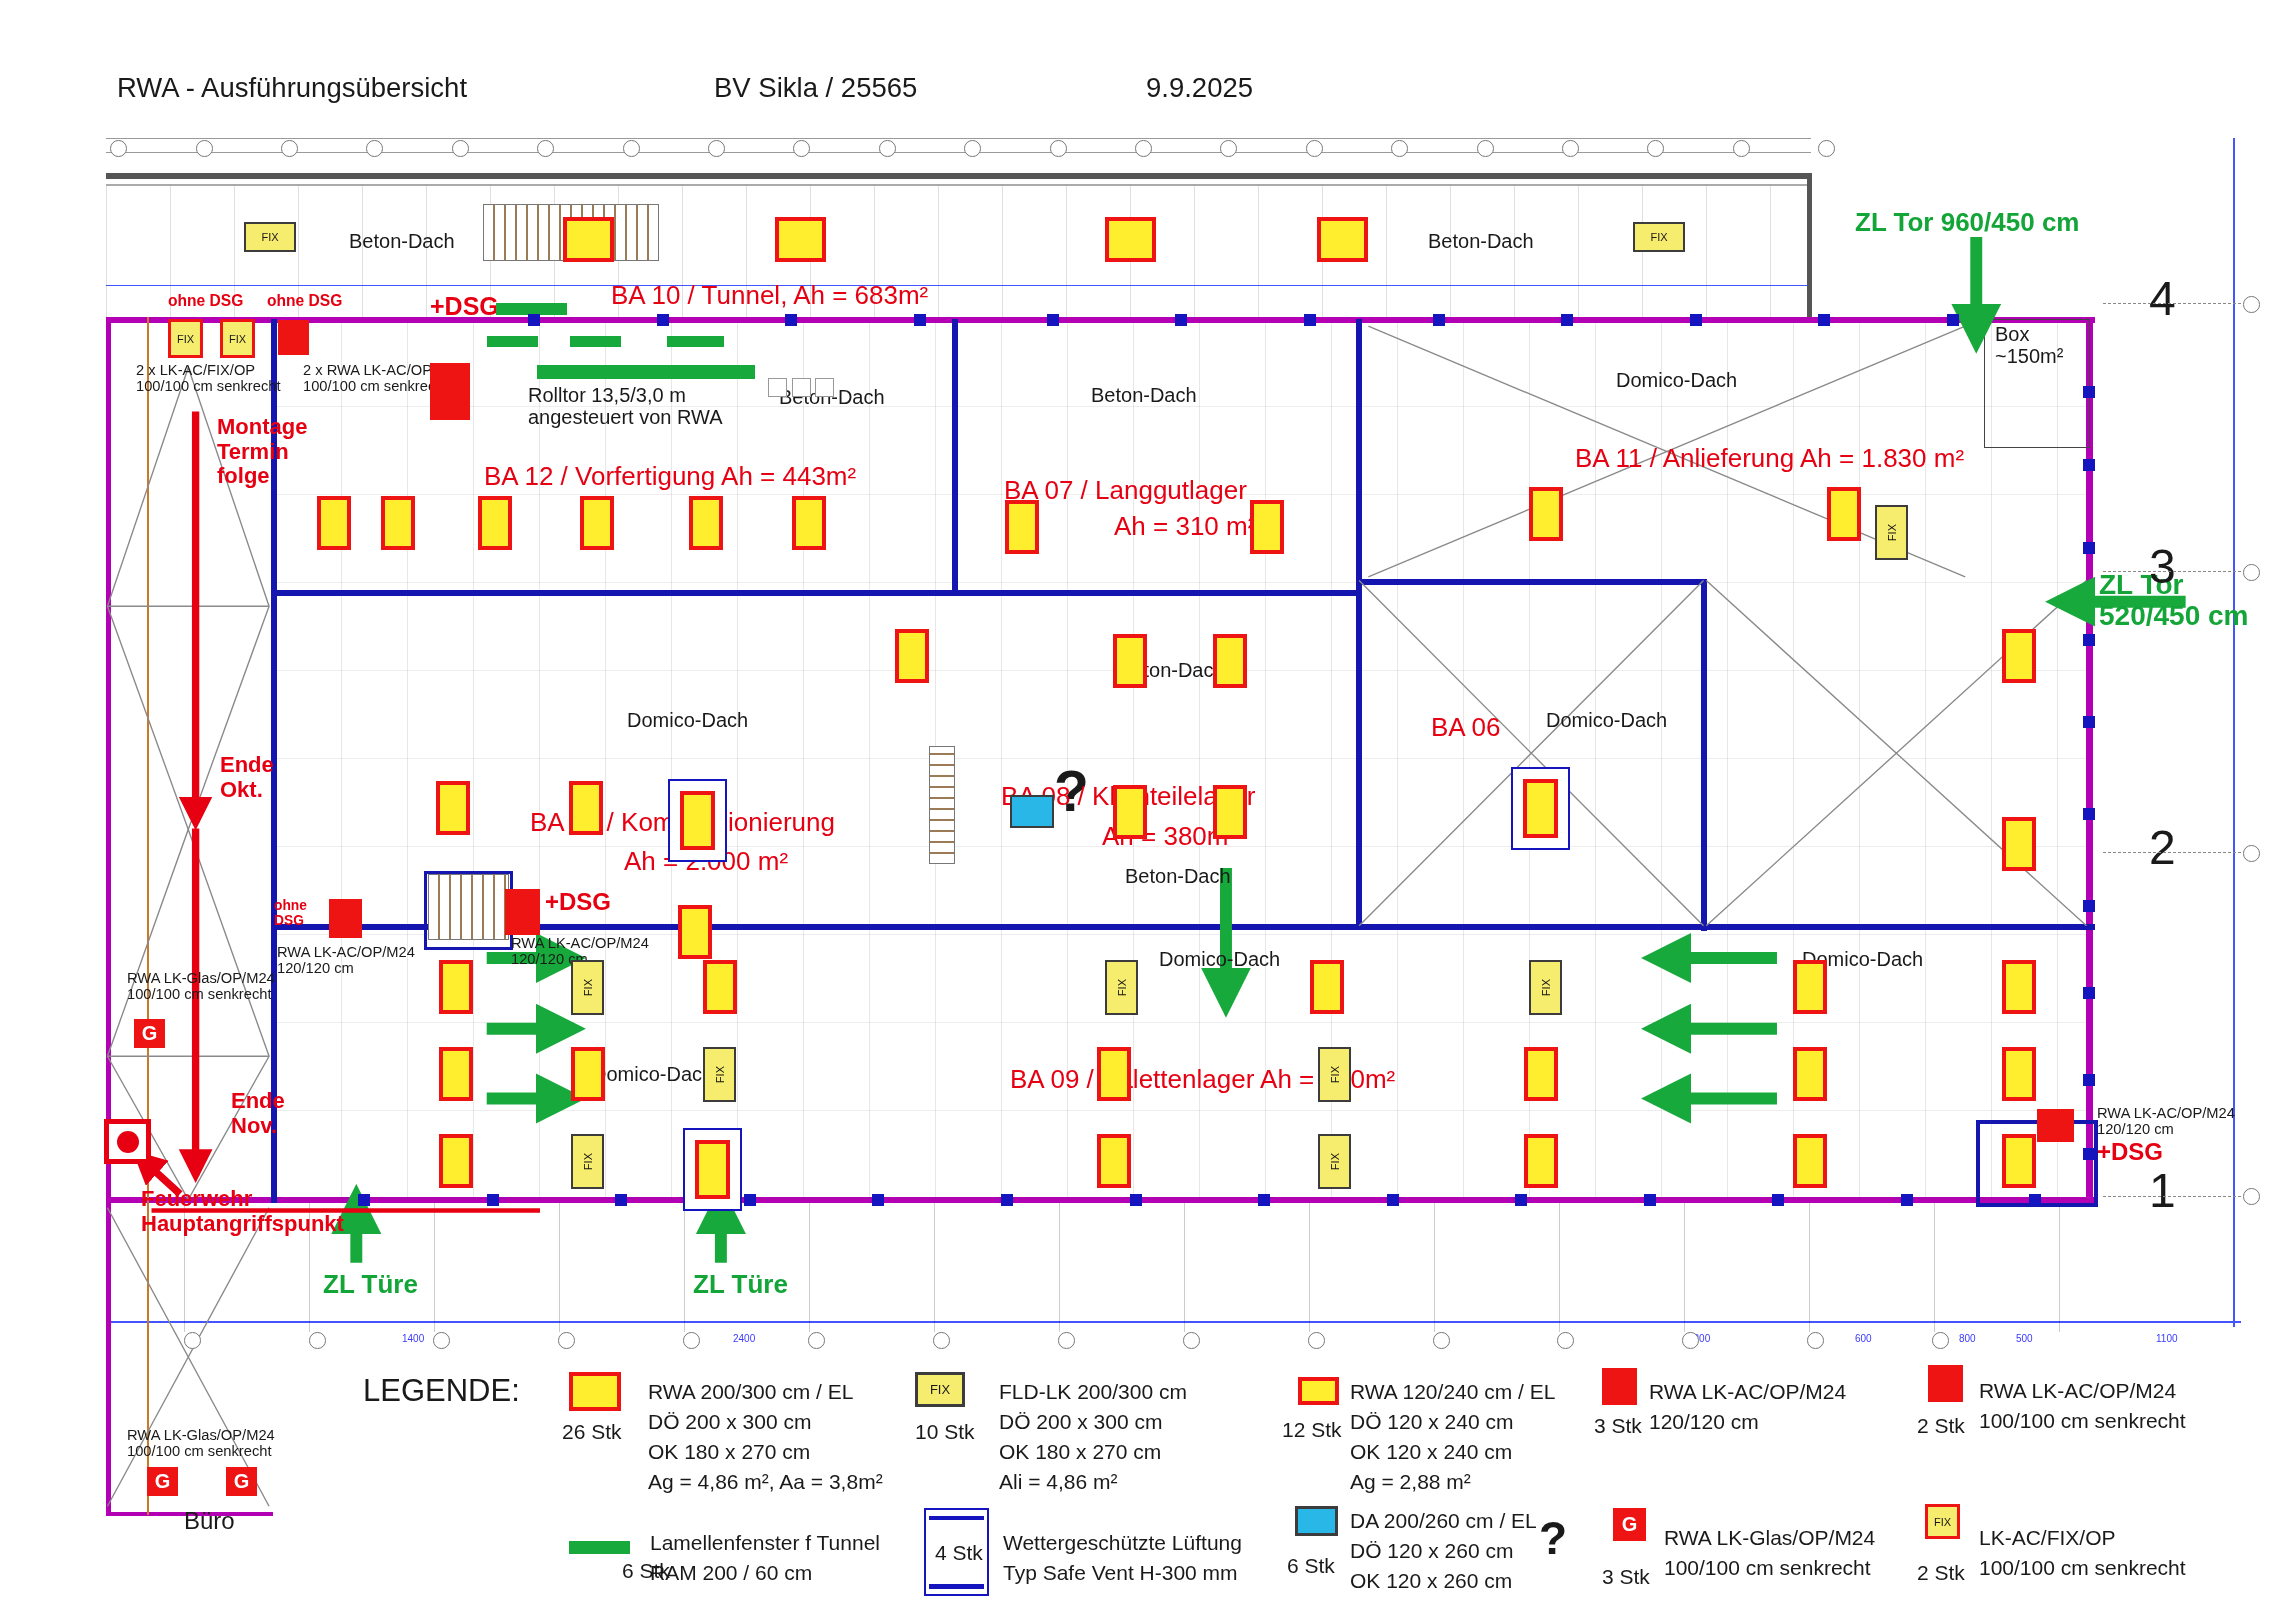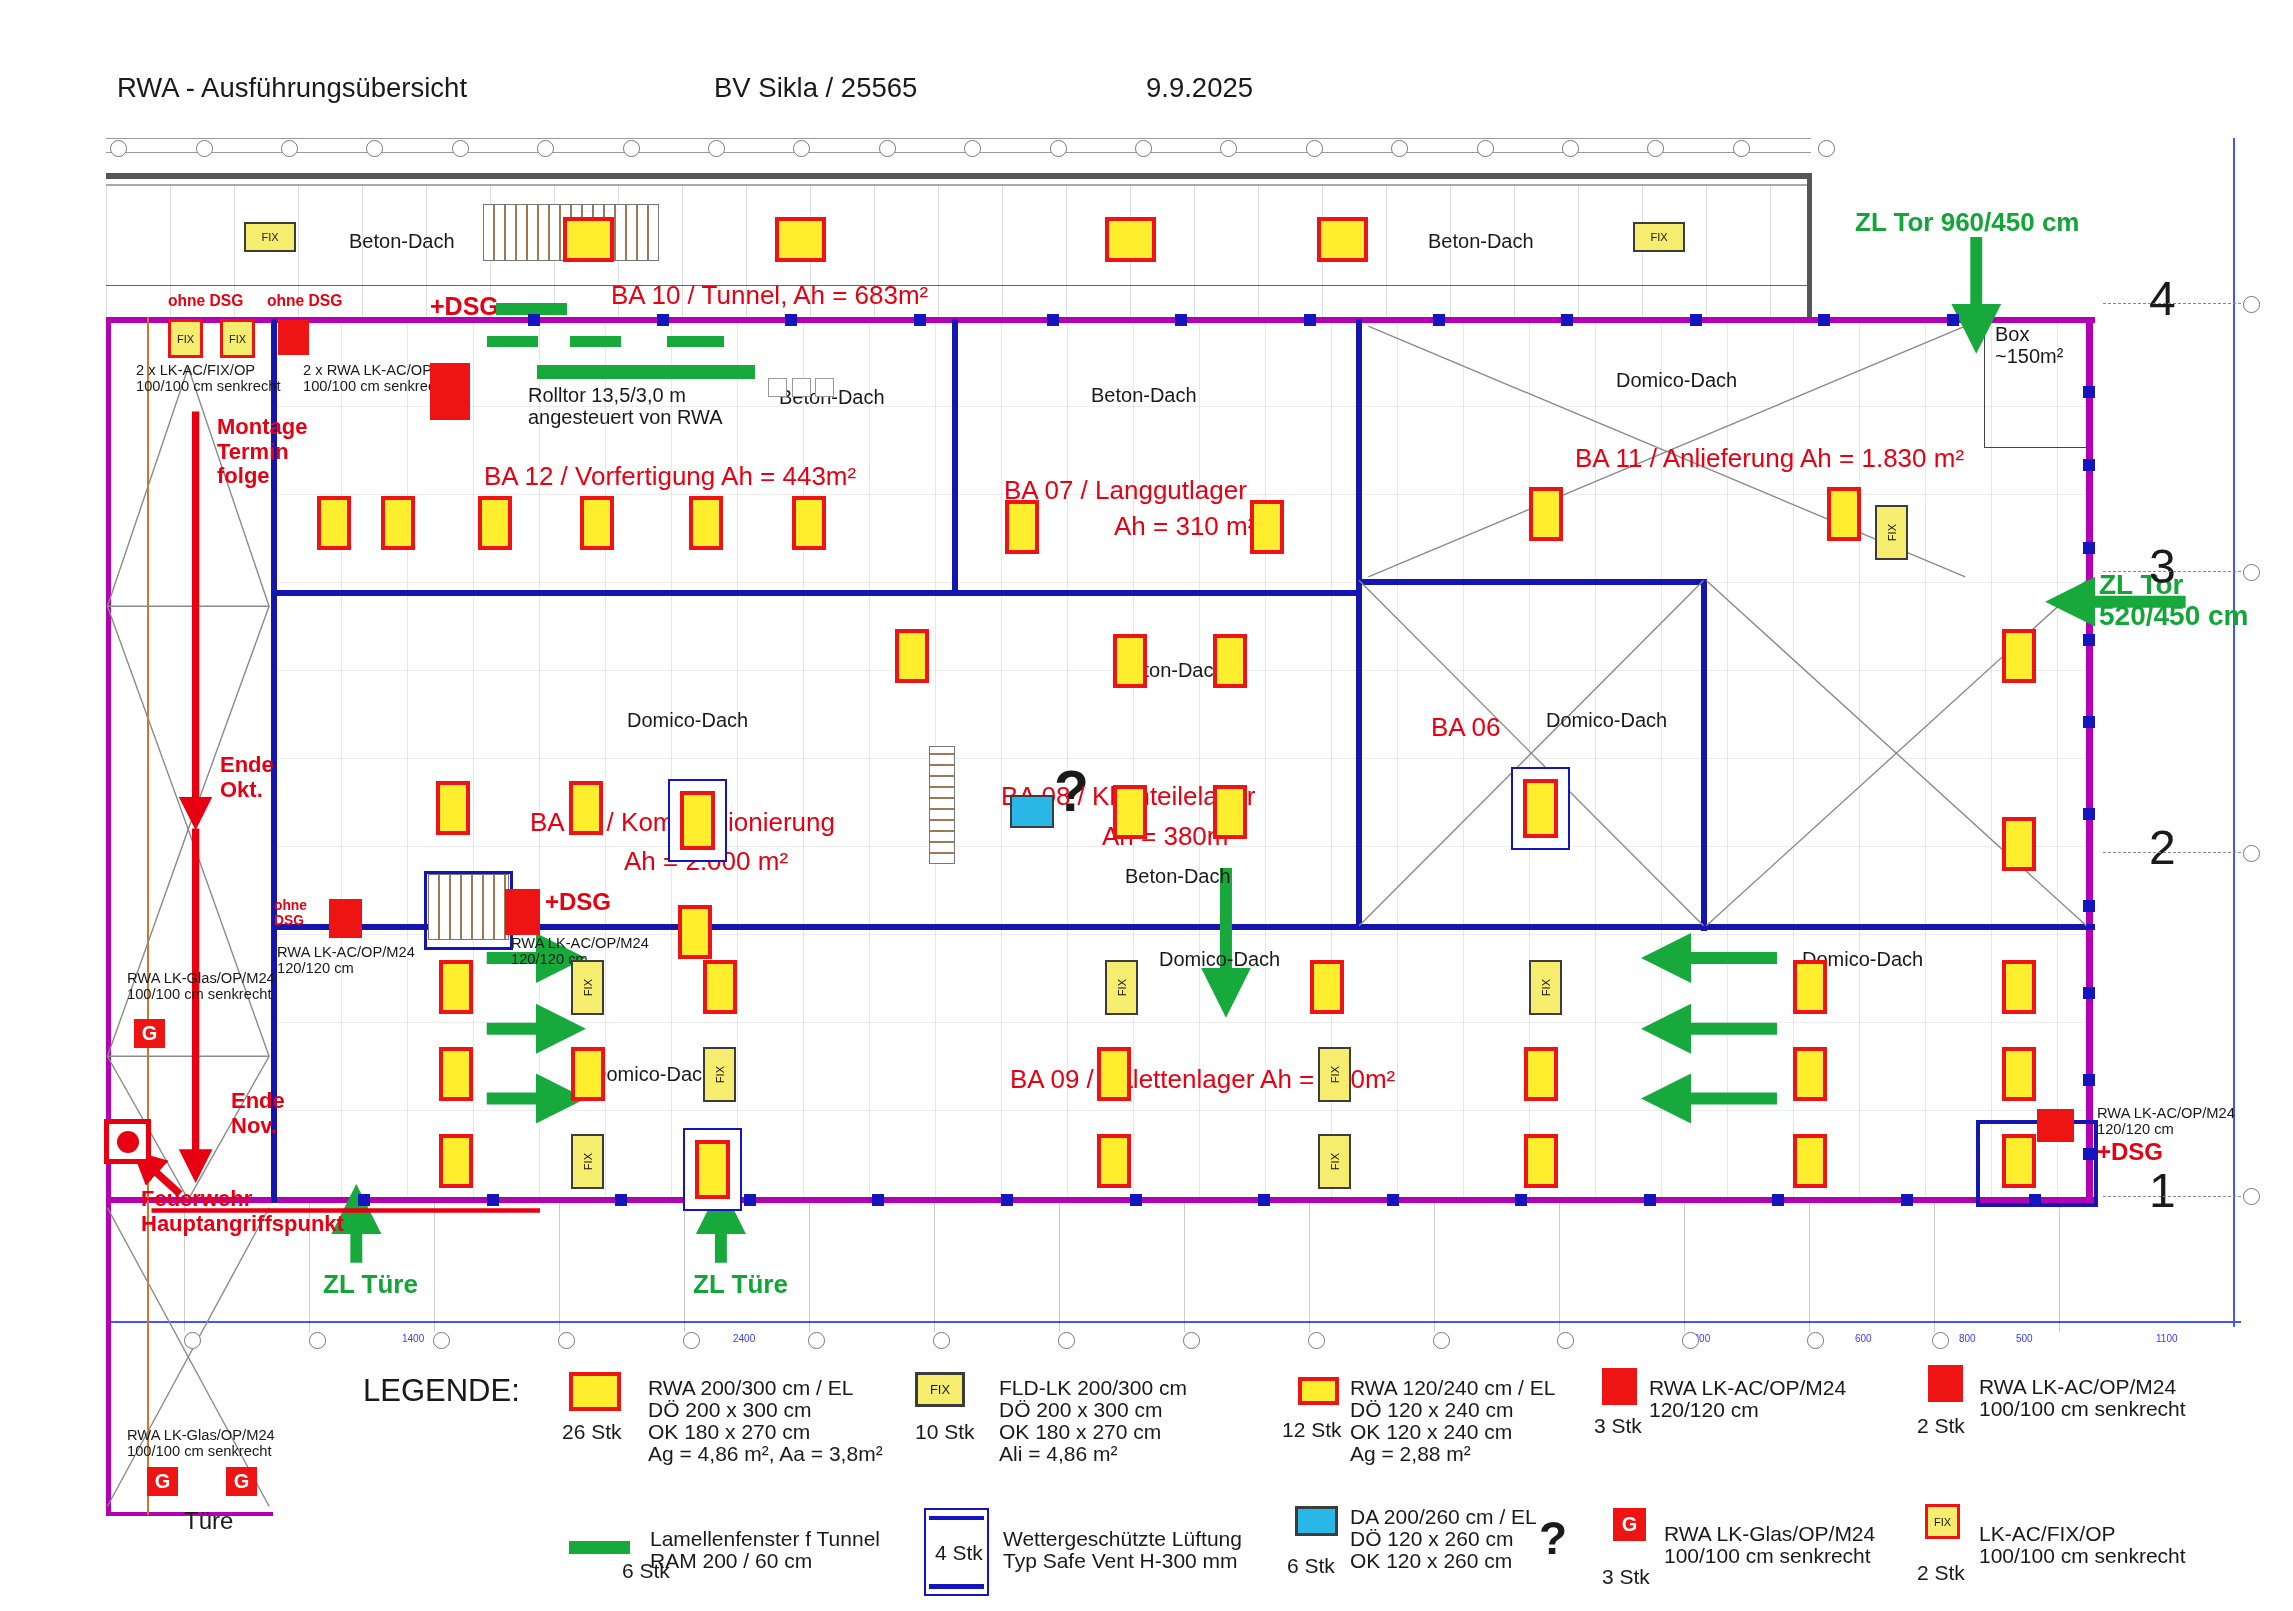--- a/index.html
+++ b/index.html
@@ -30,21 +30,21 @@
   .small-sq{position:absolute;width:16.5px;height:16.5px;border:0.9px solid #999;background:#fff;}
   .green-bar{position:absolute;background:#17a93c;}
   .stair{position:absolute;border:0.9px solid #777;
          background:repeating-linear-gradient(90deg,#fff 0 9.2px,#9a7b55 9.2px 11px);}
   .stair.vert{background:repeating-linear-gradient(0deg,#fff 0 9.2px,#9a7b55 9.2px 11px);}
   .bubble{position:absolute;width:14.7px;height:14.7px;border:1.4px solid #777;border-radius:50%;
           background:#fff;}
   .wallsq{position:absolute;width:12px;height:12px;background:#1515c0;}
   .vgrid{position:absolute;pointer-events:none;}
   .legend-count{position:absolute;font-size:21px;color:#1a1a1a;}
-  .legend-lines{position:absolute;font-size:21px;line-height:22px;color:#1a1a1a;white-space:pre;}
+  .legend-lines{position:absolute;font-size:21px;line-height:30px;color:#1a1a1a;white-space:pre;}
   .vent-icon{position:absolute;border:2.8px solid #1515c0;background:#fff;}
   .vent-icon .bar{position:absolute;left:2.8px;right:2.8px;height:4.6px;background:#1515c0;}
   svg.overlay{position:absolute;left:0;top:0;}
 </style>
 </head>
 <body>
 
 <div class="lbl" style="left:117px;top:73px;font-size:27.5px;">RWA - Ausführungsübersicht</div>
 <div class="lbl" style="left:714px;top:73px;font-size:27.5px;">BV Sikla / 25565</div>
 <div class="lbl" style="left:1146px;top:73px;font-size:27.5px;">9.9.2025</div>
@@ -143,21 +143,21 @@
     <div class="lbl" style="left: 1616px; top: 369px; font-size: 20px; color: rgb(26, 26, 26);">Domico-Dach</div>
     <div class="lbl" style="left: 1995px; top: 323px; font-size: 20px; color: rgb(26, 26, 26);">Box
 ~150m²</div>
     <div class="lbl" style="left: 1119px; top: 659px; font-size: 20px; color: rgb(26, 26, 26);">Beton-Dach</div>
     <div class="lbl" style="left: 627px; top: 709px; font-size: 20px; color: rgb(26, 26, 26);">Domico-Dach</div>
     <div class="lbl" style="left: 1546px; top: 709px; font-size: 20px; color: rgb(26, 26, 26);">Domico-Dach</div>
     <div class="lbl" style="left: 1125px; top: 865px; font-size: 20px; color: rgb(26, 26, 26);">Beton-Dach</div>
     <div class="lbl" style="left: 1159px; top: 948px; font-size: 20px; color: rgb(26, 26, 26);">Domico-Dach</div>
     <div class="lbl" style="left: 1802px; top: 948px; font-size: 20px; color: rgb(26, 26, 26);">Domico-Dach</div>
     <div class="lbl" style="left: 592px; top: 1063px; font-size: 20px; color: rgb(26, 26, 26);">Domico-Dach</div>
-    <div class="lbl" style="left: 184px; top: 1508px; font-size: 24px; color: rgb(26, 26, 26);">Türe</div>
+    <div class="lbl" style="left: 184px; top: 1508px; font-size: 24px; color: rgb(26, 26, 26);">Büro</div>
     <div class="lbl" style="left: 136px; top: 362px; font-size: 14.7px; color: rgb(26, 26, 26);">2 x LK-AC/FIX/OP
 100/100 cm senkrecht</div>
     <div class="lbl" style="left: 303px; top: 362px; font-size: 14.7px; color: rgb(26, 26, 26);">2 x RWA LK-AC/OP/M24
 100/100 cm senkrecht</div>
     <div class="lbl" style="left: 277px; top: 944px; font-size: 14.7px; color: rgb(26, 26, 26);">RWA LK-AC/OP/M24
 120/120 cm</div>
     <div class="lbl" style="left: 511px; top: 935px; font-size: 14.7px; color: rgb(26, 26, 26);">RWA LK-AC/OP/M24
 120/120 cm</div>
     <div class="lbl" style="left: 127px; top: 970px; font-size: 14.7px; color: rgb(26, 26, 26);">RWA LK-Glas/OP/M24
 100/100 cm senkrecht</div>

